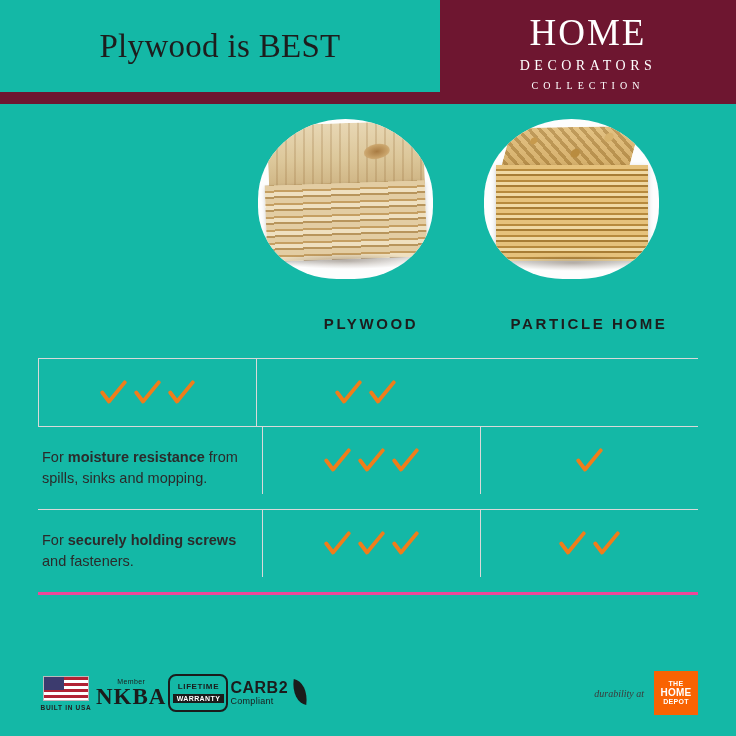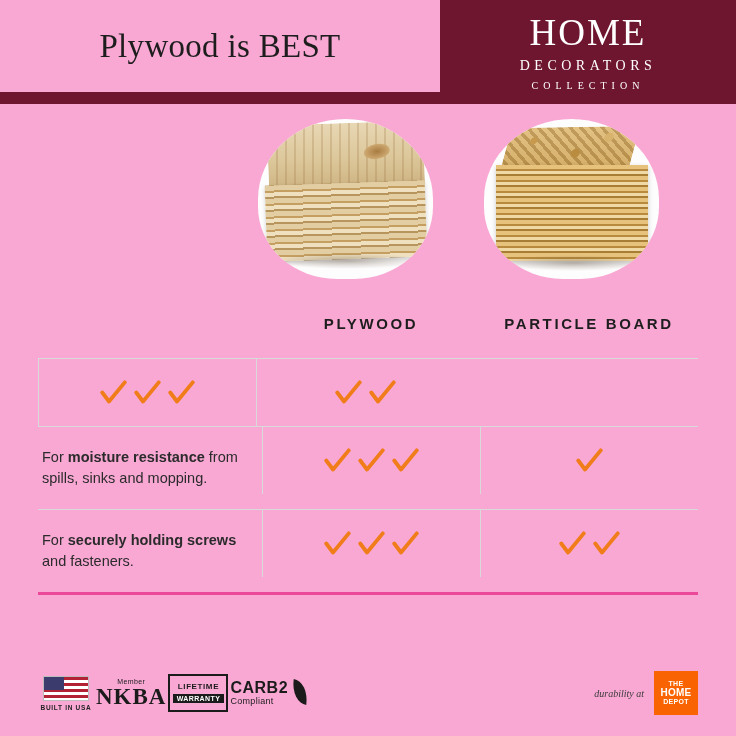--- a/index.html
+++ b/index.html
@@ -10,21 +10,21 @@
     width: 736px;
     height: 736px;
     background: #ffffff;
     font-family: "Liberation Sans", sans-serif;
     overflow: hidden;
   }
   .page {
     position: relative;
     width: 736px;
     height: 736px;
-    background: #f9a8d4;
+    background: #14b8a6;
   }
 
   
   .header {
     position: relative;
     height: 104px;
     width: 736px;
   }
   .header-left-bar {
     position: absolute;
@@ -298,21 +298,21 @@
     font-family: "Liberation Serif", serif;
     font-size: 23px;
     font-weight: bold;
     letter-spacing: 1px;
     line-height: 1;
   }
   .badge-life {
     width: 56px;
     height: 34px;
     border: 2px solid #1b1b1b;
-    border-radius: 0;
+    border-radius: 8px;
     color: #1b1b1b;
     display: flex;
     flex-direction: column;
     align-items: center;
     justify-content: center;
     line-height: 1.1;
   }
   .badge-life .l1 { font-size: 8px; font-weight: bold; letter-spacing: 0.6px; }
   .badge-life .l2 {
     font-size: 7px;
@@ -400,21 +400,21 @@
   </div>
 
   <div class="table">
 
     <div class="row head">
       <div class="cell-label"></div>
       <div class="cell-col">
         <span class="col-title">PLYWOOD</span>
       </div>
       <div class="cell-col">
-        <span class="col-title">PARTICLE BOARD</span>
+        <span class="col-title">PARTICLE HOME</span>
       </div>
     </div>
 
     <div class="row">
       <div class="cell-col">
         <span class="checks">
           <span class="check">
               <svg viewBox="0 0 24 24" width="27" height="27">
                 <path d="M2 12 L8 20 L22 3" fill="none" stroke="#f07d1a" stroke-width="3.4" stroke-linecap="round" stroke-linejoin="round"></path>
               </svg>

